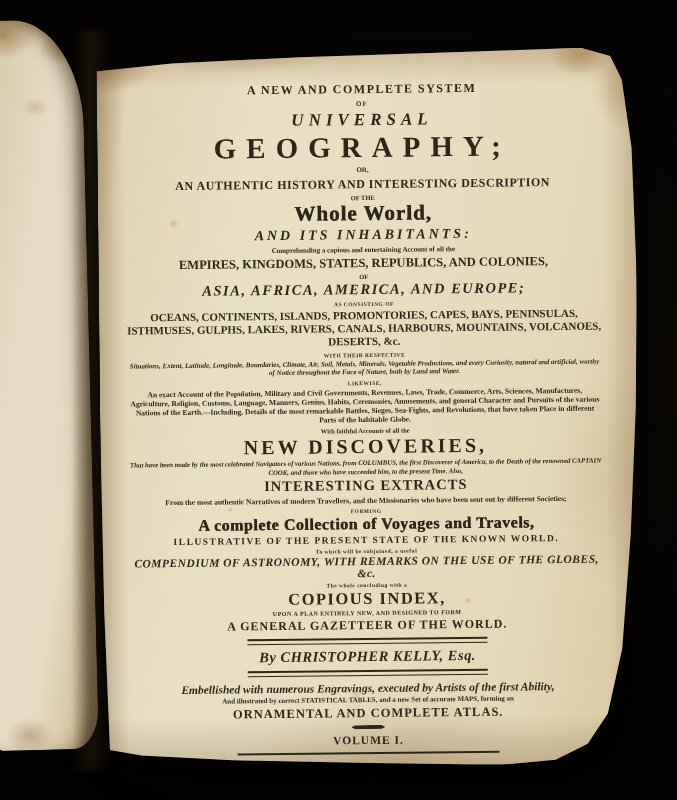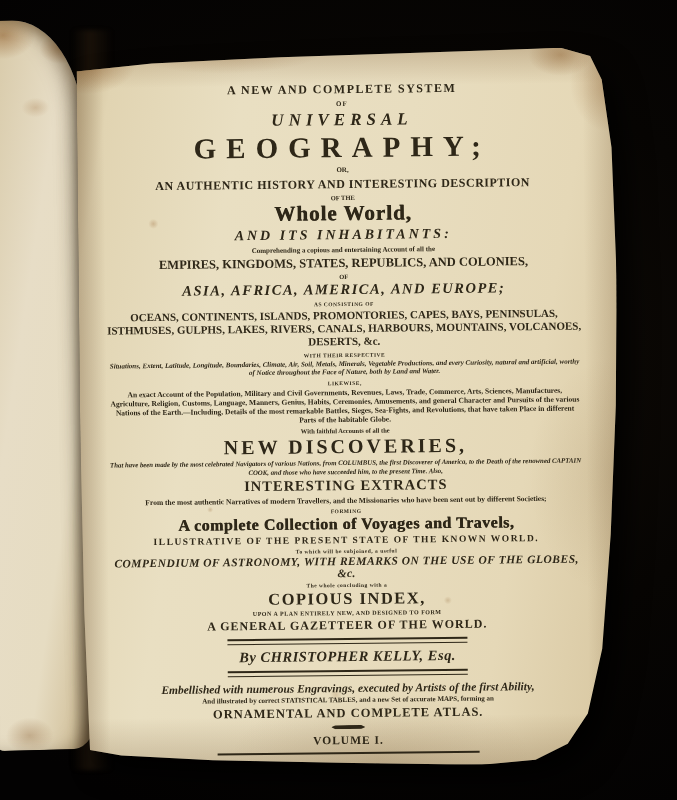--- a/index.html
+++ b/index.html
@@ -22,21 +22,21 @@
     box-shadow: inset -16px 0 20px -8px rgba(72,52,26,.6), inset 0 12px 14px -8px rgba(120,85,40,.5);
   }
   
   .gutter {
     position:absolute; left:72px; top:30px; width:40px; height:740px;
     background:linear-gradient(90deg, rgba(50,34,16,0) 0%, rgba(50,34,16,.45) 45%, rgba(50,34,16,0) 100%);
     filter:blur(2px);
   }
   
   .page-wrap {
-    position:absolute; left:80px; top:50px; width:538px; height:716px;
+    position:absolute; left:100px; top:50px; width:538px; height:716px;
     filter: drop-shadow(12px 16px 14px rgba(0,0,0,.85));
   }
   .page {
     position:relative; width:100%; height:100%; transform:rotate(-.6deg);
     clip-path: polygon(0% 2.6%, 14% 1.6%, 38% .9%, 62% .5%, 80% .2%, 90% 0%, 95.5% 1.2%, 97.6% 4.5%,
       99.3% 14%, 100% 32%, 99.6% 50%, 98.4% 68%, 96.6% 84%, 93.8% 93%, 90% 97.2%, 84% 99.4%,
       74% 100%, 50% 99.6%, 24% 99%, 7% 98.2%, 1.2% 97.4%, .4% 78%, 0% 52%);
     background:
       radial-gradient(ellipse 70px 44px at 2% 1.5%, rgba(140,90,40,.5), transparent 70%),
       radial-gradient(ellipse 130px 30px at 28% 0%, rgba(140,92,44,.28), transparent 75%),

